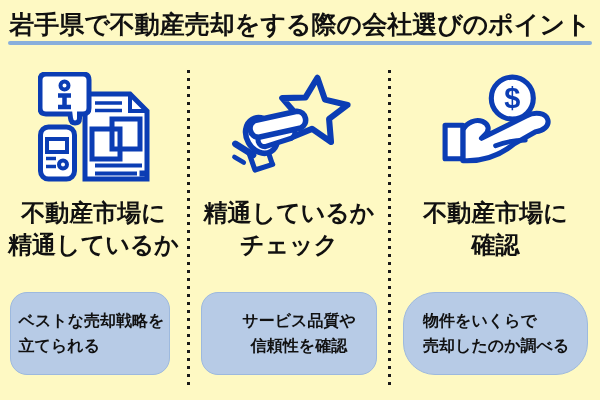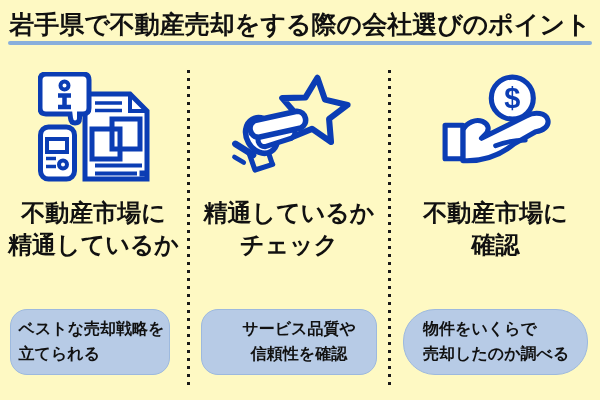--- a/index.html
+++ b/index.html
@@ -26,21 +26,21 @@
   .divider{
     width:3px;height:320px;margin-top:20px;flex:0 0 3px;
     background-image:repeating-linear-gradient(to bottom,#1a1a1a 0 3px,transparent 3px 8px);
   }
   .icon-wrap{height:112px;margin-top:22px;display:flex;align-items:center;justify-content:center;}
   .heading{
     margin-top:13px;font-size:24px;font-weight:700;line-height:1.35;
     text-align:center;white-space:pre-line;color:#111111;
   }
   .box{
-    margin-top:auto;margin-bottom:23px;height:66px;border-radius:17px;
+    margin-top:auto;margin-bottom:23px;height:83px;border-radius:17px;
     background:#b7cbe6;border:1px solid #9db9de;box-sizing:border-box;
     display:flex;flex-direction:column;justify-content:center;
   }
   .box-text{font-size:16px;font-weight:700;line-height:1.55;white-space:pre-line;color:#111111;}
   .box-1{width:160px;padding:0 3px 0 8px;margin-right:8px;}
   .box-2{width:176px;padding:0 4px 0 24px;text-align:center;}
   .box-3{width:185px;padding:0 4px 0 19px;border-radius:32px;}
 
   svg{display:block;}
 </style>

